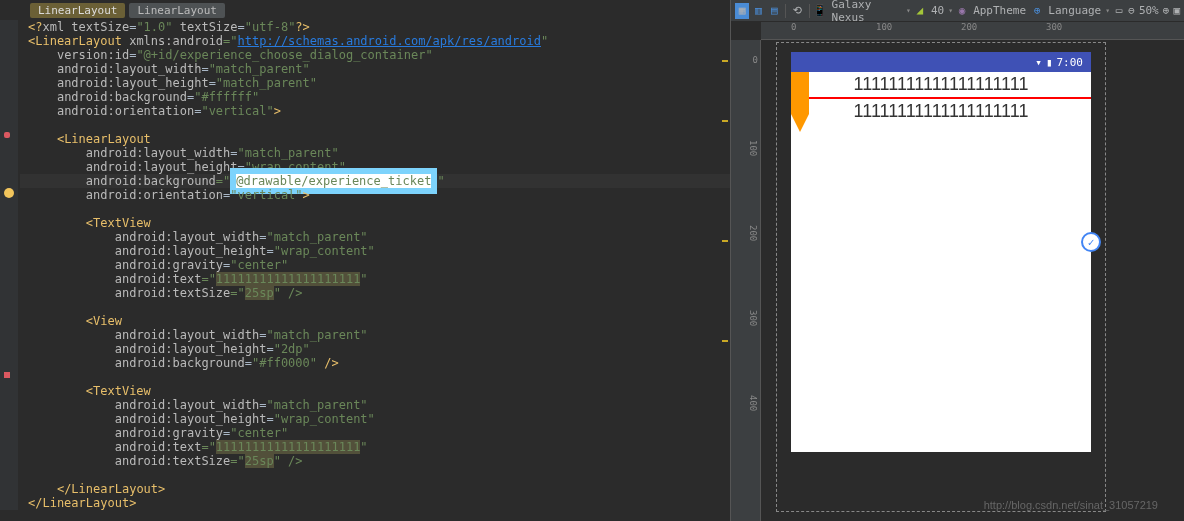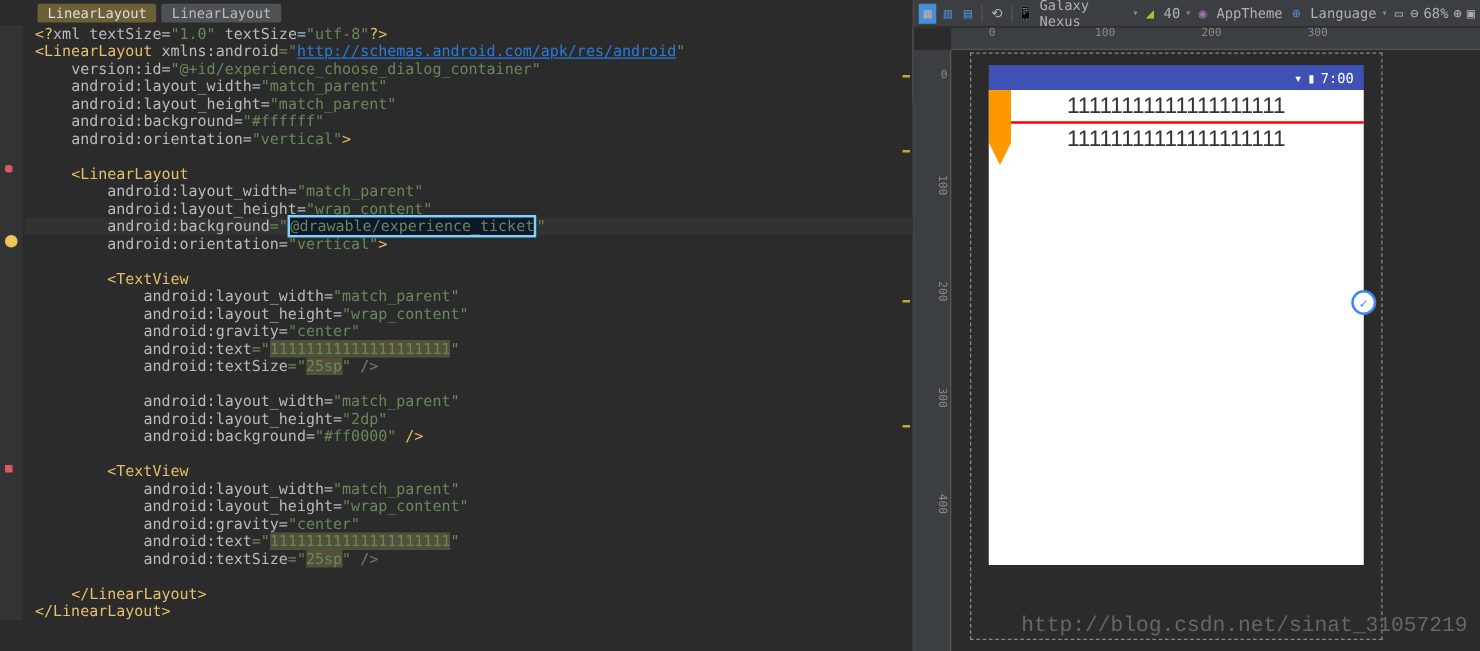--- a/index.html
+++ b/index.html
@@ -10,42 +10,42 @@
 .breadcrumb-item.active { background: #6b6036; color: #ddd; }
 .code-area { position: relative; padding-left: 20px; line-height: 14px; font-size: 12px; }
 .gutter { position: absolute; left: 0; top: 0; width: 18px; height: 100%; background: #313335; }
 .gutter-mark { position: absolute; left: 4px; width: 10px; height: 10px; }
 .code-line { white-space: pre; padding-left: 8px; }
 .tag { color: #e8bf6a; }
 .attr { color: #bababa; }
 .val { color: #6a8759; }
 .url { color: #287bde; text-decoration: underline; }
 .warn-bg { background: #52503a; }
-.highlight-box { border: 2px solid #7dd3fc; background: #0f172a; }
+.highlight-box { border: 6px solid #7dd3fc; background: #ffffff; }
 .preview-pane { flex: 1; background: #3c3f41; display: flex; flex-direction: column; border-left: 1px solid #555; }
 .toolbar { height: 22px; background: #3c3f41; display: flex; align-items: center; padding: 0 4px; gap: 2px; border-bottom: 1px solid #2b2b2b; }
 .tool-icon { width: 16px; height: 16px; display: flex; align-items: center; justify-content: center; color: #afb1b3; font-size: 11px; }
 .tool-sep { width: 1px; height: 14px; background: #555; margin: 0 2px; }
 .tool-label { color: #afb1b3; font-size: 11px; padding: 0 2px; }
 .zoom-controls { margin-left: auto; display: flex; align-items: center; gap: 4px; color: #afb1b3; font-size: 11px; }
 .palette-tab { position: absolute; left: 730px; top: 22px; writing-mode: vertical-rl; background: #3c3f41; padding: 6px 2px; font-size: 11px; color: #afb1b3; border: 1px solid #555; }
 .design-area { flex: 1; position: relative; background: #2b2b2b; overflow: hidden; }
 .ruler-h { position: absolute; top: 0; left: 30px; right: 0; height: 18px; background: #3c3f41; border-bottom: 1px solid #555; }
 .ruler-v { position: absolute; top: 18px; left: 0; width: 30px; bottom: 0; background: #3c3f41; border-right: 1px solid #555; }
 .ruler-tick { position: absolute; color: #888; font-size: 9px; }
 .device-frame { position: absolute; left: 60px; top: 30px; width: 300px; }
 .status-bar { background: #3f51b5; height: 20px; display: flex; align-items: center; justify-content: flex-end; padding: 0 8px; color: white; font-size: 11px; gap: 4px; }
 .app-bar { background: #3f51b5; height: 40px; display: flex; align-items: center; padding: 0 16px; color: white; font-size: 16px; font-family: sans-serif; }
 .content-area { background: white; min-height: 380px; position: relative; }
 .text-row { font-family: sans-serif; font-size: 18px; text-align: center; padding: 2px 0; color: #333; }
 .red-line { height: 2px; background: #ff0000; }
 .orange-shape { position: absolute; left: 0; top: 0; width: 18px; height: 60px; background: #ff9800; clip-path: polygon(0 0, 100% 0, 100% 70%, 50% 100%, 0 70%); }
 .selection-outline { position: absolute; border: 1px dashed #888; pointer-events: none; }
 .blue-check { position: absolute; right: -10px; top: 160px; width: 20px; height: 20px; border: 2px solid #4285f4; border-radius: 50%; background: white; display: flex; align-items: center; justify-content: center; color: #4285f4; font-size: 11px; }
-.watermark { position: absolute; bottom: 10px; right: 10px; color: #666; font-size: 17px; font-family: Liberation Mono, monospace; }
+.watermark { position: absolute; bottom: 10px; right: 26px; color: #666; font-size: 11px; font-family: Liberation Sans, sans-serif; }
 .err-stripe { position: absolute; right: 0; width: 10px; height: 100%; top: 0; }
 .err-mark { position: absolute; right: 2px; width: 6px; height: 2px; }
 </style>
 </head>
 <body>
 
 <div class="editor-pane">
   <div class="breadcrumb">
     <span class="breadcrumb-item active">LinearLayout</span>
     <span class="breadcrumb-item">LinearLayout</span>
@@ -76,20 +76,21 @@
 <div class="code-line" style="background:#323232;">        <span class="attr">android:background</span><span class="val">="</span><span class="val highlight-box warn-bg">@drawable/experience_ticket</span><span class="val">"</span></div>
 <div class="code-line">        <span class="attr">android:orientation</span><span>=</span><span class="val">"vertical"</span><span class="tag">&gt;</span></div>
 <div class="code-line"> </div>
 <div class="code-line">        <span class="tag">&lt;TextView</span></div>
 <div class="code-line">            <span class="attr">android:layout_width</span><span>=</span><span class="val">"match_parent"</span></div>
 <div class="code-line">            <span class="attr">android:layout_height</span><span>=</span><span class="val">"wrap_content"</span></div>
 <div class="code-line">            <span class="attr">android:gravity</span><span>=</span><span class="val">"center"</span></div>
 <div class="code-line">            <span class="attr">android:text</span><span class="val">="</span><span class="val warn-bg">11111111111111111111</span><span class="val">"</span></div>
 <div class="code-line">            <span class="attr">android:textSize</span><span class="val">="</span><span class="val warn-bg">25sp</span><span class="val">" /&gt;</span></div>
 <div class="code-line"> </div>
+<div class="code-line">        <span class="tag">&lt;View</span></div>
 <div class="code-line">            <span class="attr">android:layout_width</span><span>=</span><span class="val">"match_parent"</span></div>
 <div class="code-line">            <span class="attr">android:layout_height</span><span>=</span><span class="val">"2dp"</span></div>
 <div class="code-line">            <span class="attr">android:background</span><span>=</span><span class="val">"#ff0000"</span><span class="tag"> /&gt;</span></div>
 <div class="code-line"> </div>
 <div class="code-line">        <span class="tag">&lt;TextView</span></div>
 <div class="code-line">            <span class="attr">android:layout_width</span><span>=</span><span class="val">"match_parent"</span></div>
 <div class="code-line">            <span class="attr">android:layout_height</span><span>=</span><span class="val">"wrap_content"</span></div>
 <div class="code-line">            <span class="attr">android:gravity</span><span>=</span><span class="val">"center"</span></div>
 <div class="code-line">            <span class="attr">android:text</span><span class="val">="</span><span class="val warn-bg">11111111111111111111</span><span class="val">"</span></div>
 <div class="code-line">            <span class="attr">android:textSize</span><span class="val">="</span><span class="val warn-bg">25sp</span><span class="val">" /&gt;</span></div>
@@ -114,21 +115,21 @@
     <span class="tool-label">40</span>
       <span style="color:#888;font-size:8px;">▾</span>
     <span class="tool-icon" style="color:#9876aa;">◉</span>
     <span class="tool-label">AppTheme</span>
     <span class="tool-icon" style="color:#4a8cd6;">⊕</span>
     <span class="tool-label">Language</span>
       <span style="color:#888;font-size:8px;">▾</span>
     <span class="tool-icon">▭</span>
     <div class="zoom-controls">
       <span>⊖</span>
-      <span>68%</span>
+      <span>50%</span>
       <span>⊕</span>
       <span>▣</span>
     </div>
   </div>
   <div class="palette-tab">Palette</div>
   <div class="design-area">
     <div class="ruler-h">
       <span class="ruler-tick" style="left:30px;">0</span>
       <span class="ruler-tick" style="left:115px;">100</span>
       <span class="ruler-tick" style="left:200px;">200</span>

